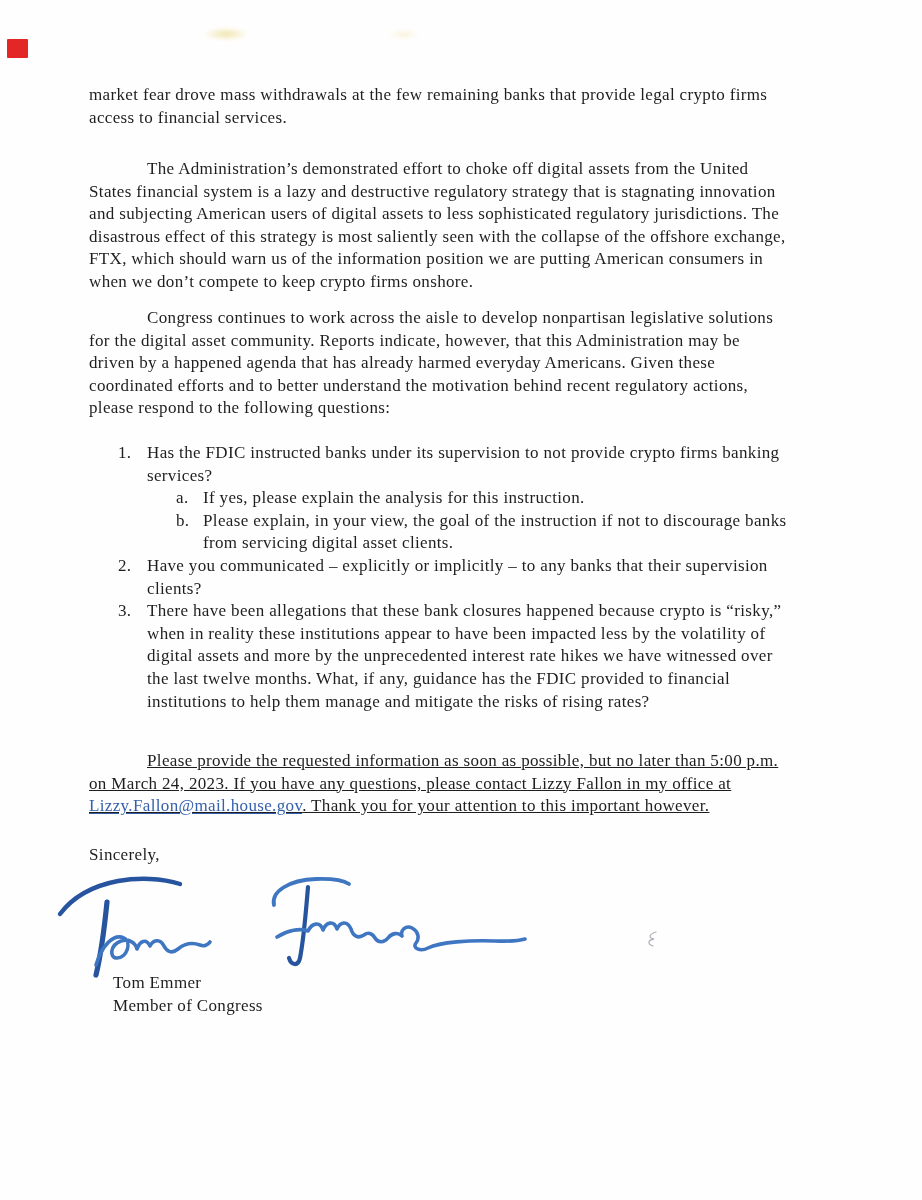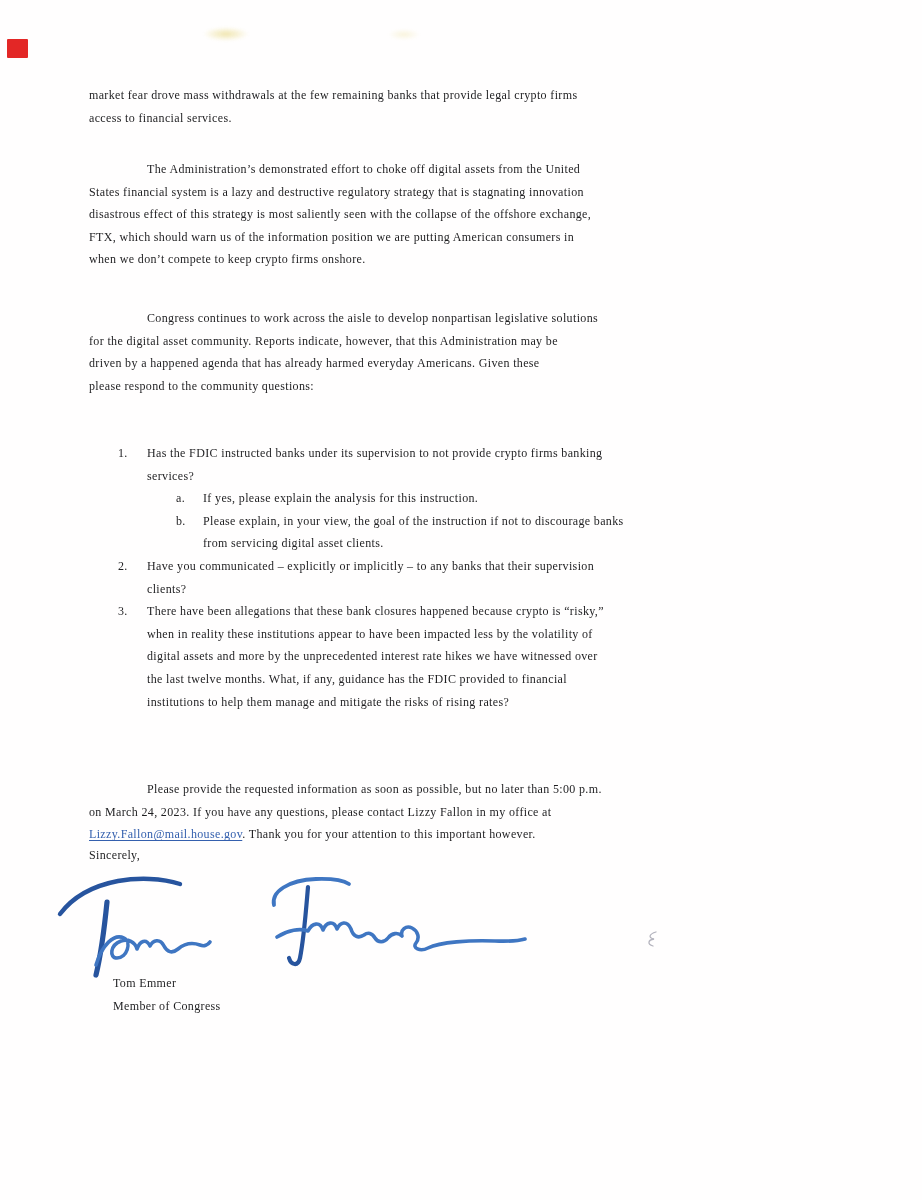--- a/index.html
+++ b/index.html
@@ -1,19 +1,19 @@
 <!DOCTYPE html>
 <html style="--text: #1e1e20; --link-blue: #3560ae; --ink-dark: #27549e; --ink-light: #3f76c2; --red-mark: #e32726; --smudge-yellow: #ecdf9a; --squiggle-gray: #9b9ba8;"><head>
 <meta charset="utf-8">
 <style>
   html,body{margin:0;padding:0;background:#ffffff;}
   .page{
     position:relative;width:922px;height:1200px;background:#fffefe;overflow:hidden;
     font-family:"Liberation Serif","DejaVu Serif",serif;
-    color:var(--text,#1e1e20);font-size:12px;line-height:22.6px;letter-spacing:0.35px;
+    color:var(--text,#1e1e20);font-size:17px;line-height:22.6px;letter-spacing:0.35px;
   }
   .block{position:absolute;left:89px;width:790px;}
   .line{white-space:nowrap;}
   .para.indent .line:first-child{text-indent:58px;}
   .li{position:relative;}
   .li.lvl1{margin-left:58px;}
   .li.lvl2{margin-left:114px;}
   .li .marker{position:absolute;top:0;}
   .li.lvl1 .marker{left:-29px;}
   .li.lvl2 .marker{left:-27px;}
@@ -26,51 +26,53 @@
   .sig-svg{position:absolute;left:50px;top:868px;width:560px;height:112px;}
   .sig-svg path{fill:none;stroke-linecap:round;stroke-linejoin:round;}
   .sig-dark{stroke:var(--ink-dark,#27549e);}
   .sig-light{stroke:var(--ink-light,#3f76c2);}
   .squiggle-svg{position:absolute;left:645px;top:930px;width:16px;height:18px;}
   .squiggle-svg path{fill:none;stroke:var(--squiggle-gray,#9b9ba8);stroke-width:1.3;stroke-linecap:round;opacity:.75;}
   .b-p1{top:84px;}
   .b-p2{top:158px;}
   .b-p3{top:307px;}
   .b-list{top:442px;}
-  .b-closing{top:778px;}
+  .b-closing{top:750px;text-decoration:underline;}
   .b-sincerely{top:844px;}
   .b-typed{top:972px;margin-left:24px;}
 </style>
 </head>
 <body>
 
 <div class="page">
 
   <div class="red-mark"></div>
   <div class="smudge s1"></div>
   <div class="smudge s2"></div>
 
   <div class="block para b-p1">
       <div class="line">market fear drove mass withdrawals at the few remaining banks that provide legal crypto firms</div>
       <div class="line">access to financial services.</div>
     </div>
 
   <div class="block para indent b-p2">
       <div class="line">The Administration’s demonstrated effort to choke off digital assets from the United</div>
       <div class="line">States financial system is a lazy and destructive regulatory strategy that is stagnating innovation</div>
+      <div class="line">and subjecting American users of digital assets to less sophisticated regulatory jurisdictions. The</div>
       <div class="line">disastrous effect of this strategy is most saliently seen with the collapse of the offshore exchange,</div>
       <div class="line">FTX, which should warn us of the information position we are putting American consumers in</div>
       <div class="line">when we don’t compete to keep crypto firms onshore.</div>
     </div>
 
   <div class="block para indent b-p3">
       <div class="line">Congress continues to work across the aisle to develop nonpartisan legislative solutions</div>
       <div class="line">for the digital asset community. Reports indicate, however, that this Administration may be</div>
       <div class="line">driven by a happened agenda that has already harmed everyday Americans. Given these</div>
-      <div class="line">please respond to the community questions:</div>
+      <div class="line">coordinated efforts and to better understand the motivation behind recent regulatory actions,</div>
+      <div class="line">please respond to the following questions:</div>
     </div>
 
   <div class="block b-list">
       <div class="li lvl1">
         <div class="line"><span class="marker">1.</span>Has the FDIC instructed banks under its supervision to not provide crypto firms banking</div>
         <div class="line">services?</div>
       </div>
       <div class="li lvl2">
         <div class="line"><span class="marker">a.</span>If yes, please explain the analysis for this instruction.</div>
       </div>

